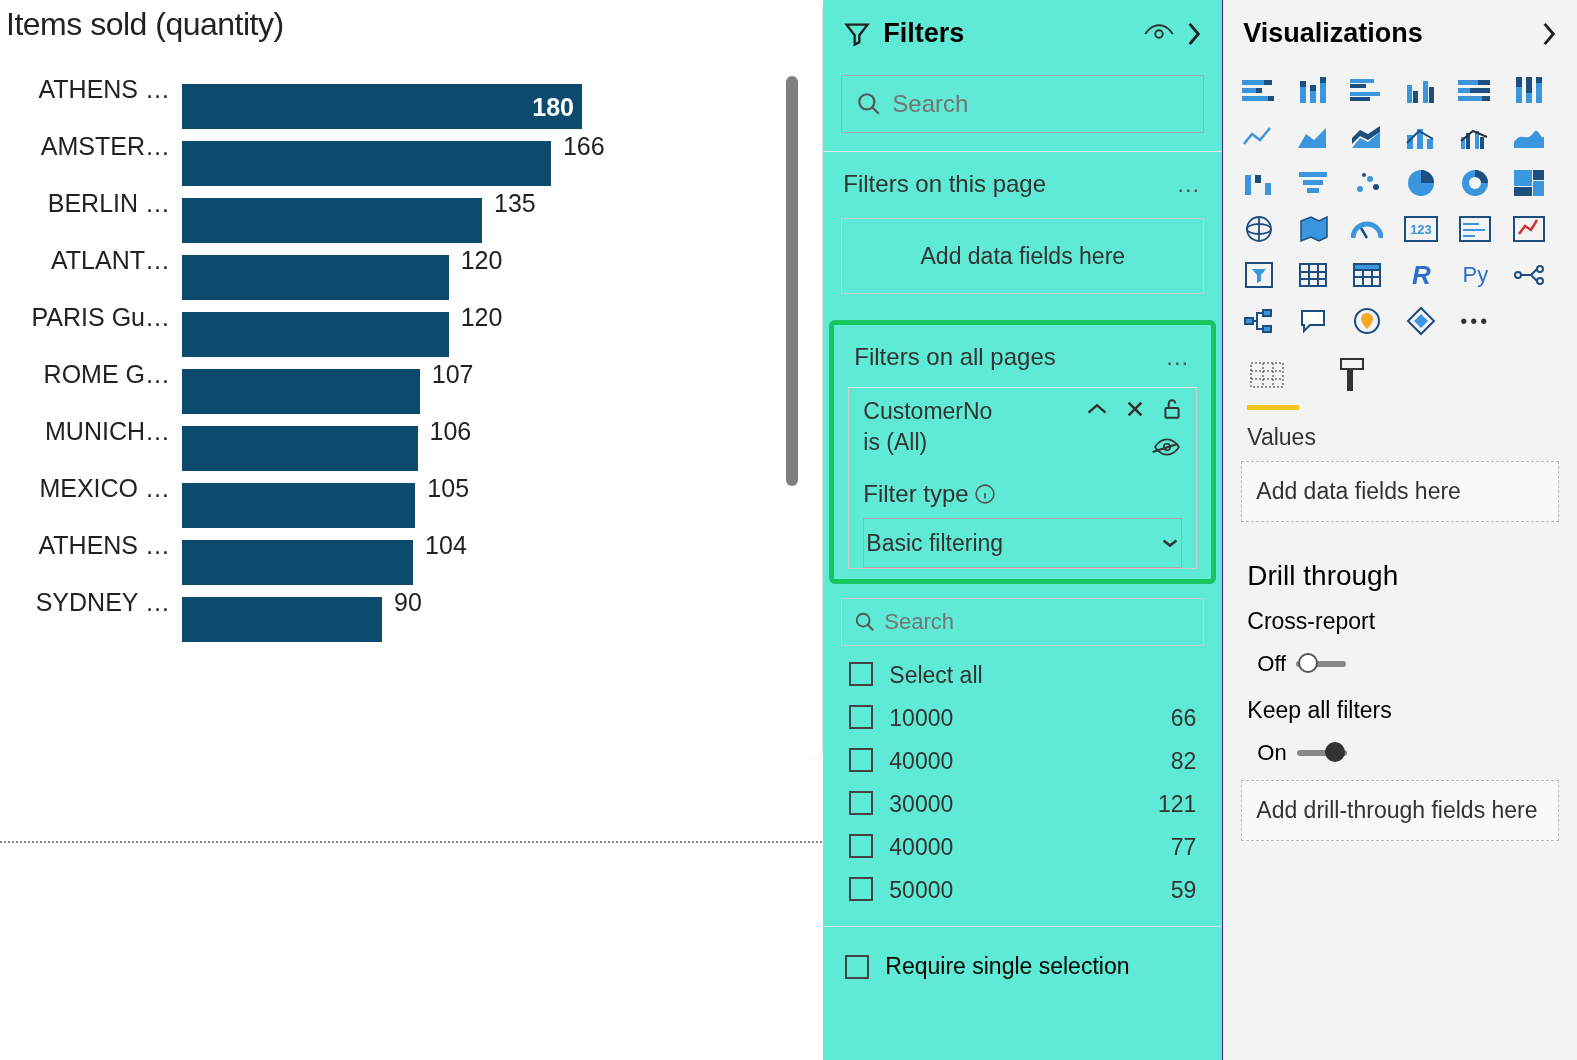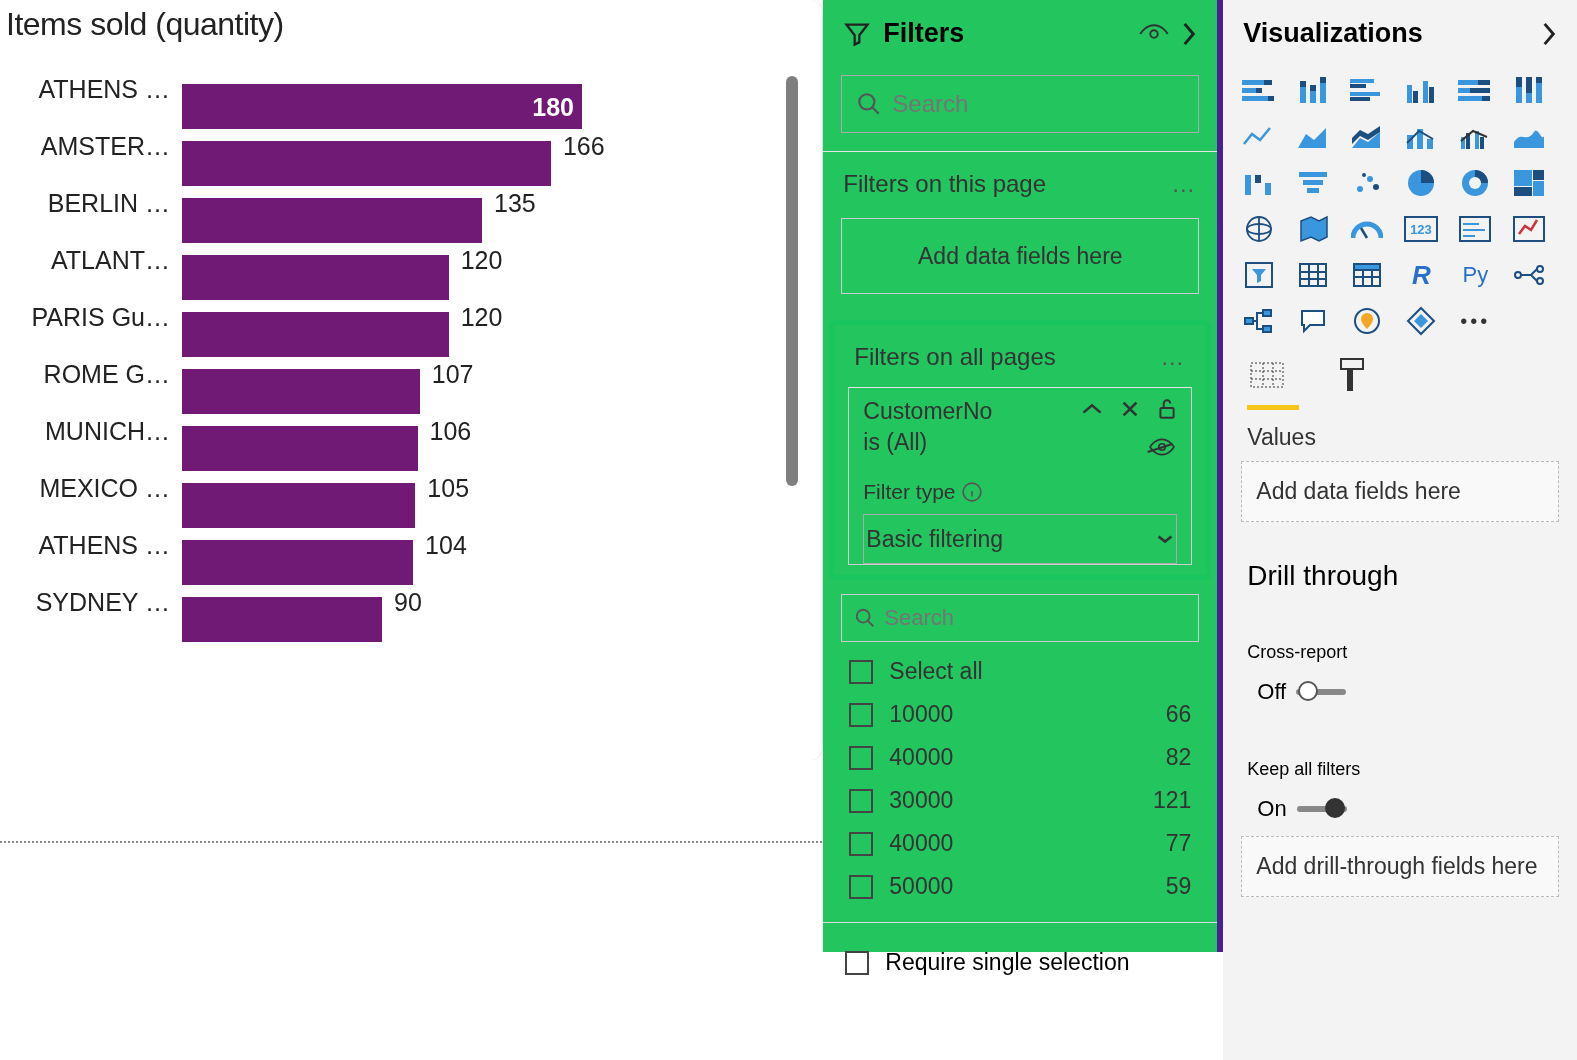--- a/index.html
+++ b/index.html
@@ -3,64 +3,64 @@
 <meta charset="utf-8">
 <style>
 * { box-sizing: border-box; margin: 0; padding: 0; font-family: 'Segoe UI', Arial, sans-serif; }
 body { background: #fff; width: 1577px; height: 1060px; overflow: hidden; display: flex; }
 .chart-pane { width: 824px; height: 760px; position: relative; border-right: 1px solid #e0e0e0; border-radius: 12px; }
 .chart-title { font-size: 32px; font-weight: 400; color: #222; padding: 6px 6px 18px 6px; letter-spacing: -0.5px; }
 .chart-area { position: relative; padding-left: 12px; }
 .bar-row { display: flex; align-items: center; height: 57px; }
 .bar-label { width: 170px; text-align: right; font-size: 25px; color: #222; padding-right: 12px; white-space: nowrap; overflow: hidden; }
 .bar-track { position: relative; flex: 1; height: 36px; display: flex; align-items: center; }
-.bar-fill { height: 45px; background: #701a75; position: relative; margin-top: 34px; }
+.bar-fill { height: 45px; background: #0c4a6e; position: relative; margin-top: 34px; }
 .bar-value-in { position: absolute; right: 8px; top: 50%; transform: translateY(-50%); color: #fff; font-size: 25px; font-weight: 600; }
 .bar-value-out { margin-left: 12px; font-size: 25px; color: #222; }
 .scroll-thumb { position: absolute; right: 24px; top: 76px; width: 12px; height: 410px; background: #7f7f7f; border-radius: 6px; }
 .dotted-divider { border-top: 2px dotted #888; margin-top: 210px; width: 100%; }
 
-.filters-pane { width: 400px; height: 952px; border-right: 6px solid #4c1d95; background: #22c55e; }
+.filters-pane { width: 400px; height: 1060px; border-right: 1px solid #4c1d95; background: #5eead4; }
 .filters-header { display: flex; align-items: center; padding: 18px 20px 18px 20px; gap: 12px; }
 .filters-header-title { font-size: 27px; font-weight: 600; flex: 1; }
 .icon { display: inline-flex; align-items: center; justify-content: center; }
 .search-box { margin: 8px 18px 18px 18px; border: 1px solid #aaa; height: 58px; display: flex; align-items: center; padding: 0 14px; gap: 10px; }
 .search-input { border: none; outline: none; font-size: 24px; color: #555; flex: 1; background: transparent; }
 .section { border-top: 1px solid #e5e5e5; }
 .section-head { display: flex; align-items: center; padding: 18px 20px 12px 20px; }
 .section-title { font-size: 24px; color: #333; flex: 1; }
 .ellipsis { font-size: 24px; color: #555; letter-spacing: 2px; }
 .dropzone { margin: 8px 18px 26px 18px; border: 1px solid #ccc; height: 76px; display: flex; align-items: center; justify-content: center; font-size: 23px; color: #333; }
 .highlight-box { border: 5px solid #19c55e; border-radius: 6px; margin: 0 6px; padding-bottom: 10px; }
 .filter-card { margin: 4px 14px 0 14px; border: 1px solid #ccc; border-top: 1px solid #e5e5e5; }
 .filter-card-head { display: flex; align-items: flex-start; padding: 10px 14px 4px 14px; gap: 8px; }
 .filter-name { font-size: 23px; color: #333; }
 .filter-sub { font-size: 23px; color: #333; padding: 0 14px 8px 14px; }
 .filter-icons { margin-left: auto; display: flex; gap: 18px; }
 .filter-type-row { display: flex; align-items: center; padding: 16px 14px 10px 14px; gap:6px; }
-.filter-type-label { font-size: 21px; color: #333; }
+.filter-type-label { font-size: 24px; color: #333; }
 .select-box { margin: 0 14px; border: 1px solid #aaa; height: 50px; display: flex; align-items: center; padding: 0 2px; font-size: 23px; color: #333; justify-content: space-between; gap: 14px; }
 .inner-search { margin: 14px 18px 8px 18px; border: 1px solid #ccc; height: 48px; display: flex; align-items: center; padding: 0 12px; gap: 8px; }
-.option-row { display: flex; align-items: center; padding: 8px 26px; font-size: 23px; color: #333; }
+.option-row { display: flex; align-items: flex-start; padding: 8px 26px; font-size: 23px; color: #333; }
 .checkbox { width: 24px; height: 24px; border: 2px solid #444; margin-right: 16px; flex-shrink: 0; }
 .option-count { margin-left: auto; color: #333; }
 .require-row { display: flex; align-items: center; padding: 26px 22px 8px 22px; border-top: 1px solid #ddd; margin-top: 14px; font-size: 23px; }
 
 .viz-pane { width: 354px; height: 1060px; background: #f3f3f3; }
 .viz-header { display: flex; align-items: center; padding: 18px 20px; }
 .viz-header-title { font-size: 27px; font-weight: 600; flex: 1; }
 .viz-grid { padding: 6px 14px 10px 14px; display: grid; grid-template-columns: repeat(6, 44px); gap: 10px 10px; }
 .viz-icon { width: 44px; height: 36px; display: flex; align-items: center; justify-content: center; cursor: pointer; }
 .viz-icon svg { display:block; }
 .tool-row { display: flex; gap: 46px; padding: 8px 24px 4px 24px; }
 .tool-underline { height: 5px; background: #f5c518; width: 52px; margin-left: 24px; margin-top: 2px; }
 .values-label { font-size: 23px; color: #333; padding: 14px 24px 10px 24px; }
 .dashed-drop { margin: 0 18px 20px 18px; border: 1px dashed #bbb; padding: 16px 14px; font-size: 23px; color: #333; background: #f9f9f9; }
 .drill-title { font-size: 28px; font-weight: 400; padding: 18px 24px 10px 24px; }
-.drill-label { font-size: 18px; padding: 6px 24px; margin-top: 34px; }
+.drill-label { font-size: 23px; padding: 6px 24px; }
 .toggle-row { display: flex; align-items: center; gap: 10px; padding: 10px 34px 14px 34px; font-size: 22px; }
 .toggle { width: 50px; height: 6px; background: #888; border-radius: 3px; position: relative; }
 .toggle.off .knob { left: 2px; }
 .toggle.on .knob { right: 2px; background: #333; }
 .knob { position: absolute; top: -8px; width: 20px; height: 20px; border-radius: 50%; background: #fff; border: 2px solid #555; }
 .toggle.on .knob { border-color: #333; background: #333; }
 .hide-icon { position: relative; }
 .hide-icon::after{ content:''; position:absolute; left:-2px; top:50%; width:26px; border-top:2px solid #333; transform:rotate(-18deg);}
 </style>
 </head>

